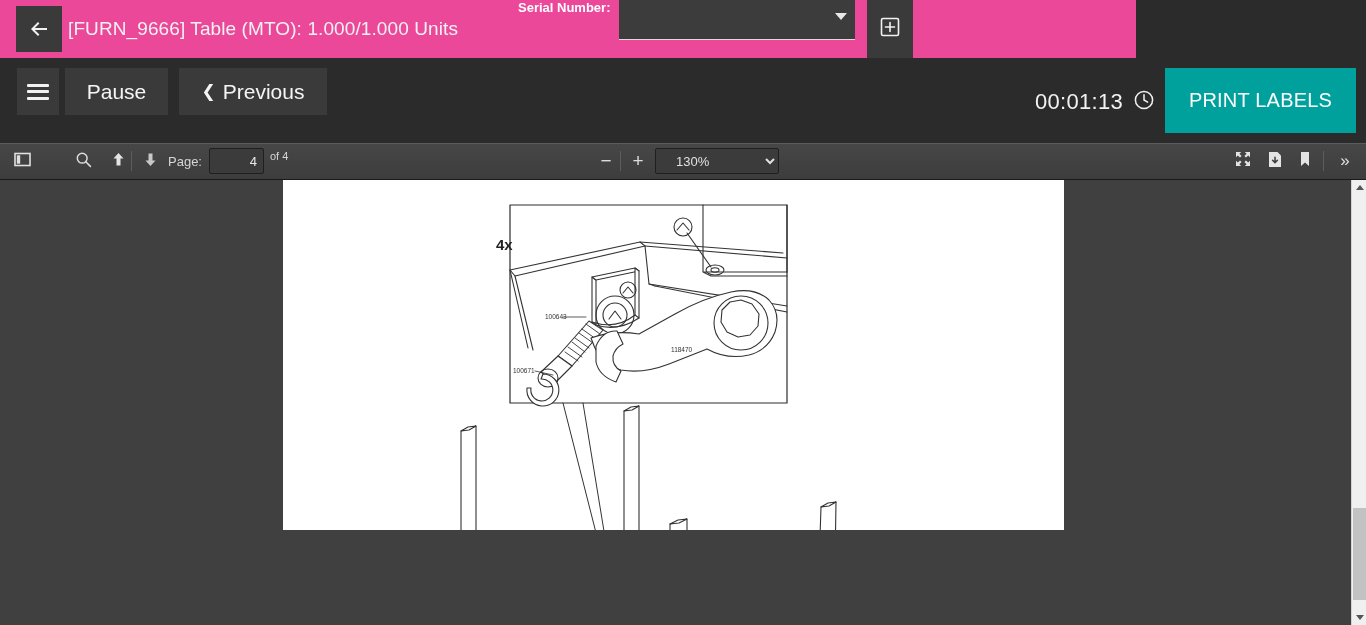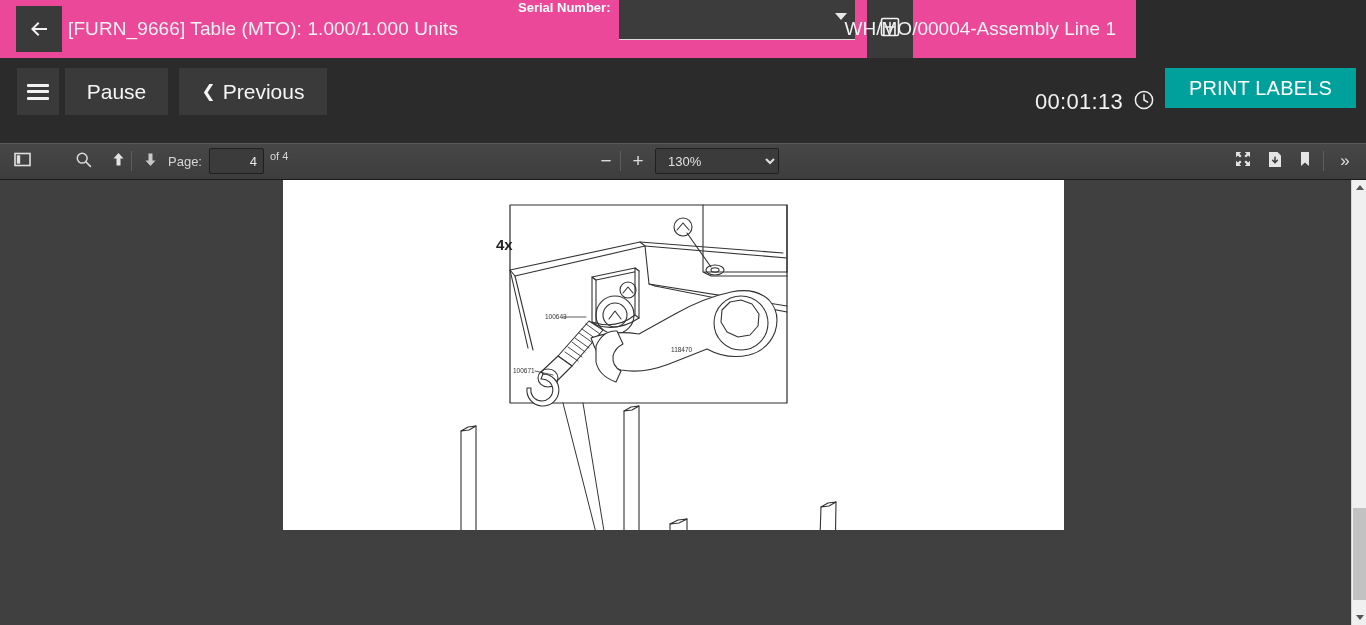--- a/index.html
+++ b/index.html
@@ -120,21 +120,21 @@
     position: absolute; right: 211px; top: 10px; height: 47px;
     display: flex; align-items: flex-end; gap: 10px;
   }
   .timer-text {
     color: #f2f2f2;
     font-size: 22px;
     letter-spacing: .3px;
   }
   .print-btn {
     position: absolute; right: 10px; top: 10px;
-    width: 191px; height: 40px;
+    width: 191px; height: 65px;
     background: #00a09d;
     color: #ffffff;
     font-size: 20px;
     border: none;
     font-family: "Liberation Sans", sans-serif;
     display: flex; align-items: center; justify-content: center;
     cursor: pointer;
     letter-spacing: .2px;
   }
 
@@ -199,21 +199,21 @@
   }
   .zoom-select {
     position: absolute; left: 655px; top: 5px;
     width: 124px; height: 26px;
     background: #3b3b3b;
     border: 1px solid #1f1f1f;
     border-radius: 2px;
     color: #e0e0e0;
     font-size: 13px;
     font-family: "Liberation Sans", sans-serif;
-    padding-left: 8px;
+    padding-left: 16px;
     outline: none;
   }
   .tb-present  { right: 110px; }
   .tb-download { right: 78px; }
   .tb-bookmark { right: 48px; }
   .tb-more     { right: 8px; }
   .tb-right {
     position: absolute; top: 5px;
     width: 26px; height: 26px;
     display: flex; align-items: center; justify-content: center;
@@ -292,21 +292,20 @@
     <span class="serial-add">
       <span>
         <svg width="22" height="22" viewBox="0 0 22 22">
           <rect x="2.5" y="2.5" width="17" height="17" rx="1.5" fill="none" stroke="#f2f2f2" stroke-width="1.6"></rect>
           <path d="M11 6.5v9M6.5 11h9" stroke="#f2f2f2" stroke-width="1.6" stroke-linecap="round"></path>
         </svg>
       </span>
     </span>
   </div>
 
-  <div class="wo-name">WH/MO/00004-Assembly Line 1</div>
 </div>
 
 <div class="action-bar">
 
   <div class="menu-btn">
     <span class="burger">
       <span></span>
         <span></span>
         <span></span>
     </span>

